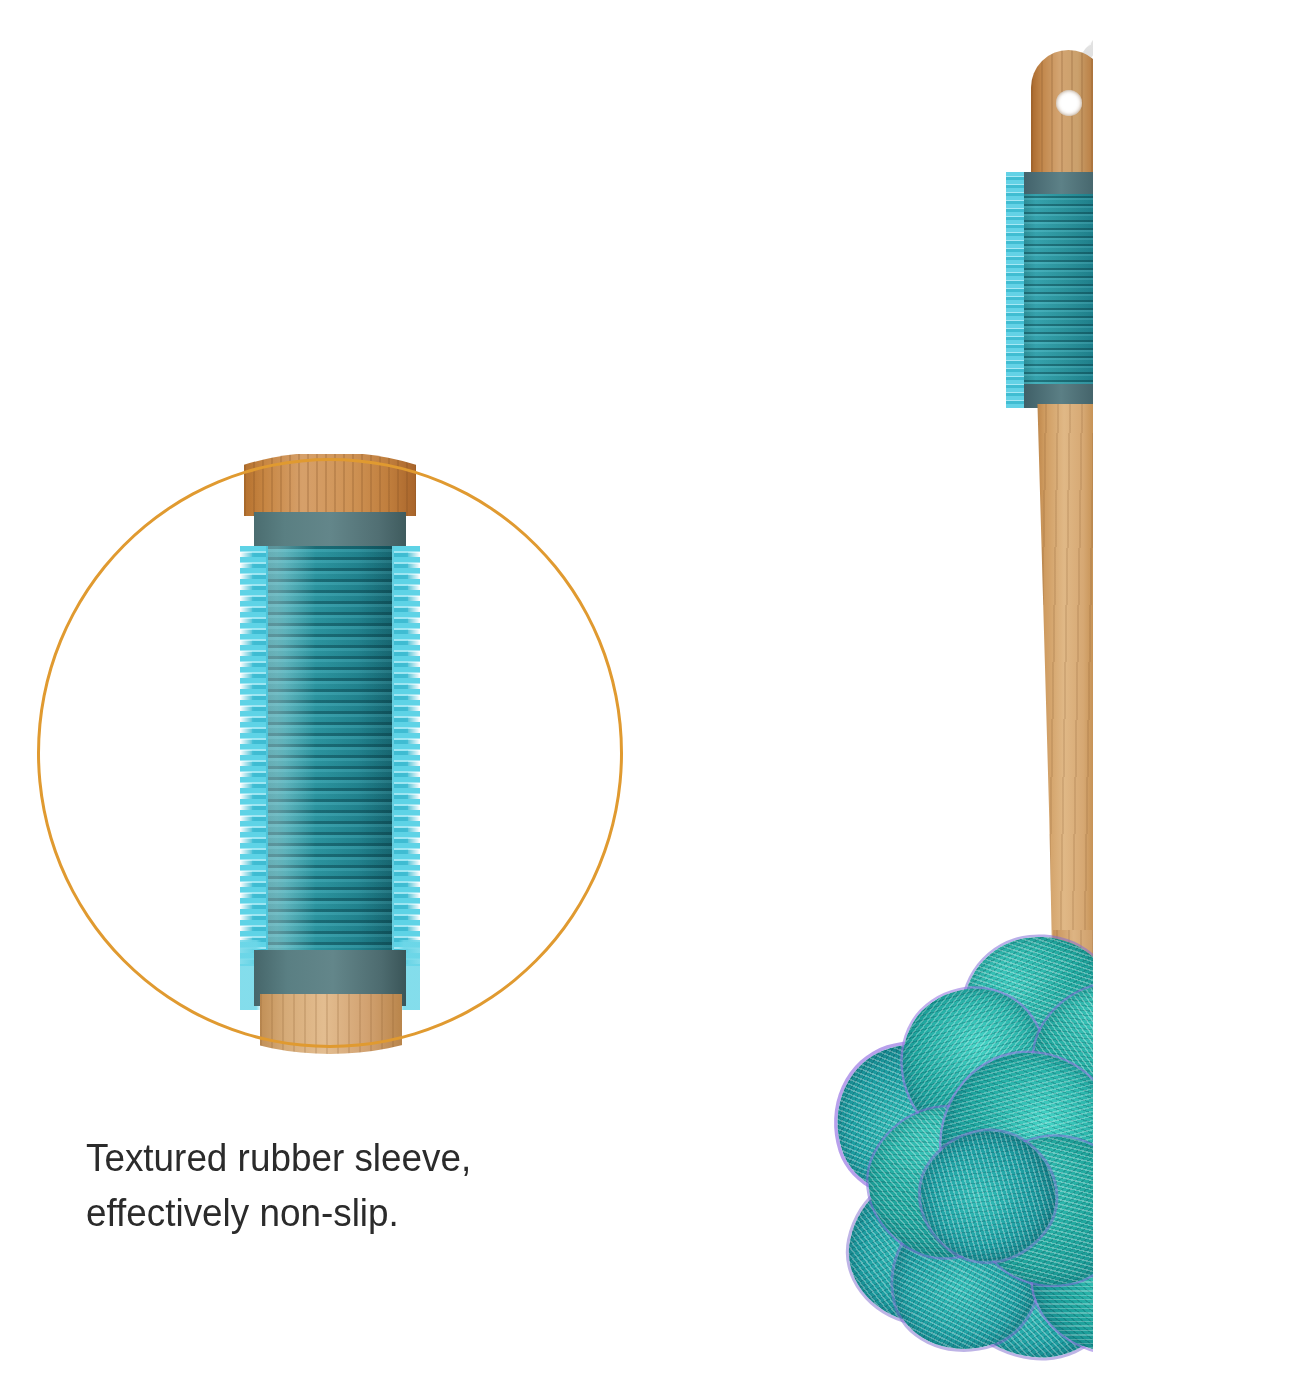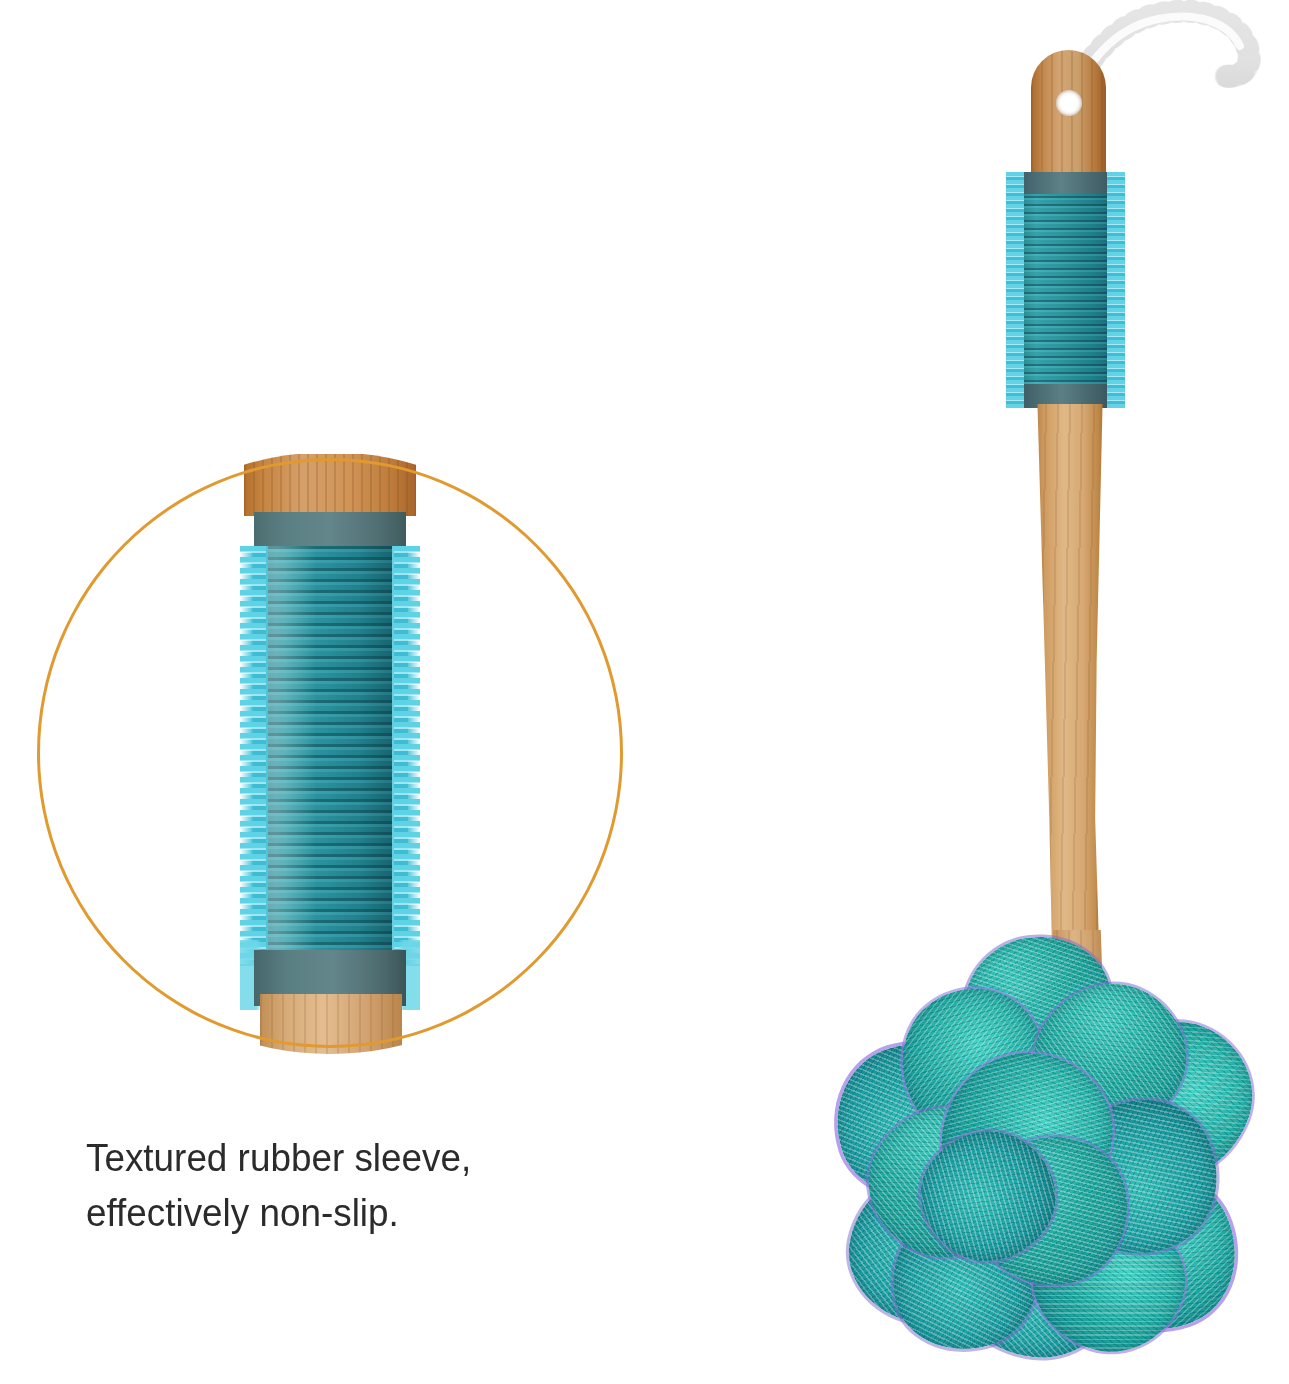--- a/index.html
+++ b/index.html
@@ -3,21 +3,21 @@
 <meta charset="utf-8">
 <title>Non-Slip Handle Design</title>
 <style>
   html,body{margin:0;padding:0;}
   body{
     width:1289px;height:1384px;
     background:#ffffff;
     font-family:"Liberation Sans","DejaVu Sans",sans-serif;
     overflow:hidden;position:relative;
   }
-  #stage{position:relative;width:1289px;height:1384px;background:#fff;overflow:hidden;}
+  #stage{position:relative;width:1093px;height:1384px;background:#fff;overflow:hidden;}
 
   
   .headline{
     position:absolute;left:14px;top:78px;
     font-size:47px;line-height:1.0;
     font-weight:700;letter-spacing:-0.5px;
     color:#1593d9;
     font-family:"Liberation Sans","DejaVu Sans",sans-serif;
     transform:scaleX(0.94);transform-origin:left top;
     white-space:nowrap;

